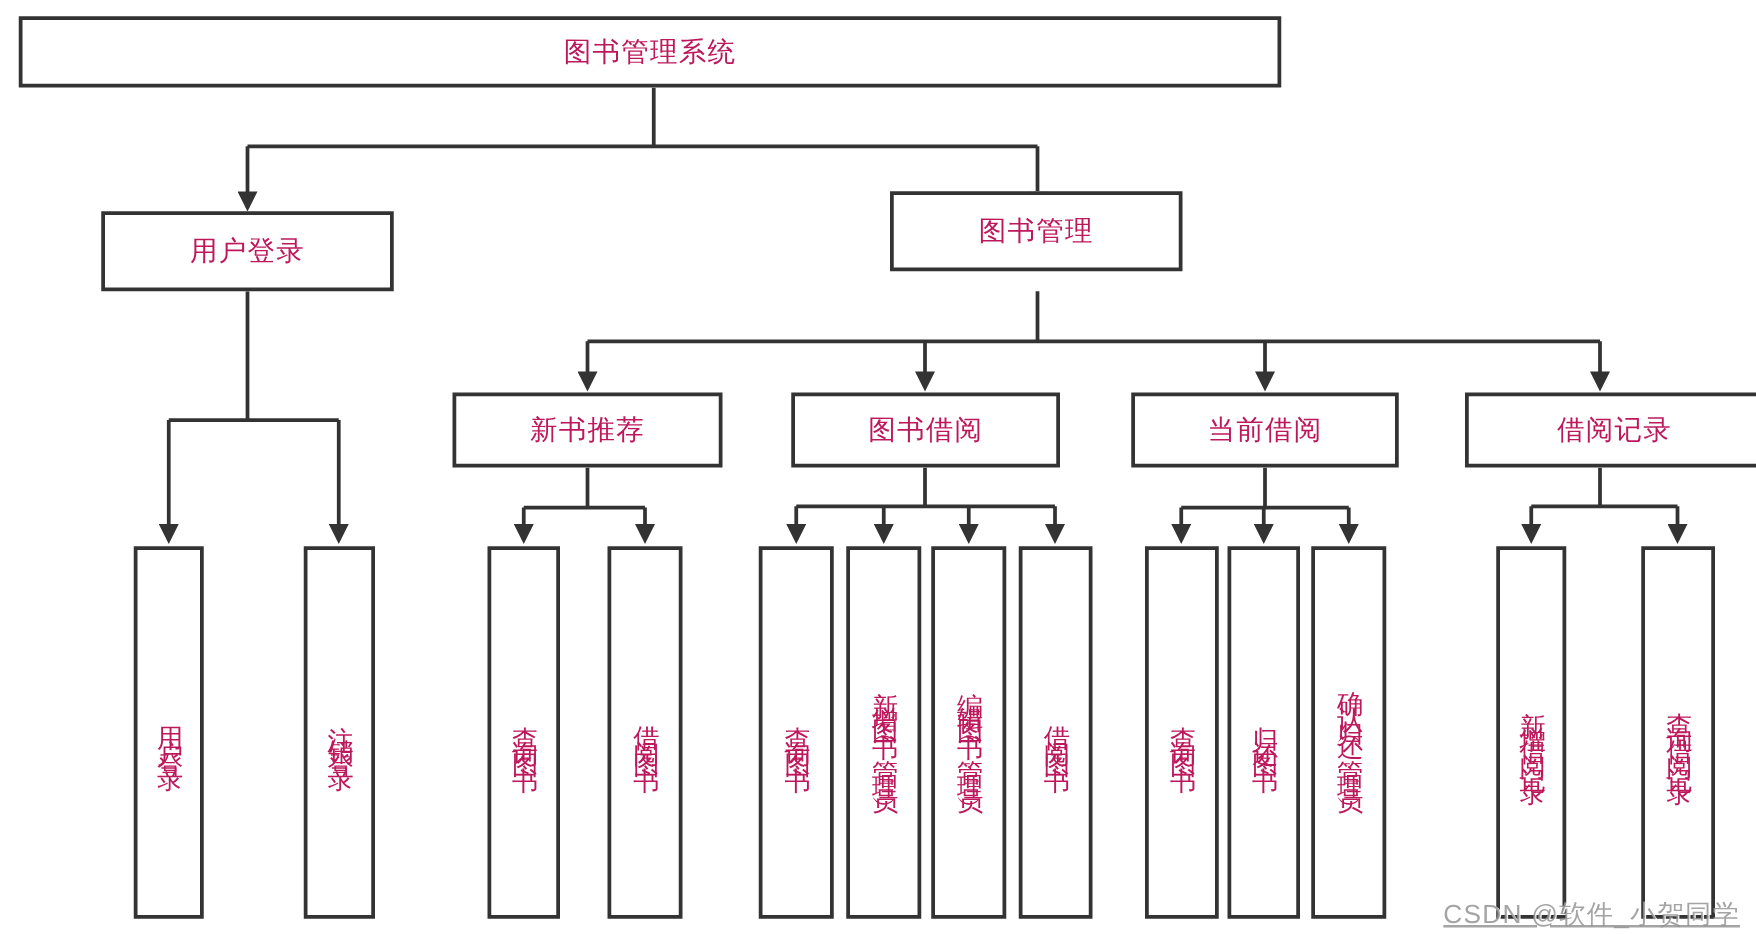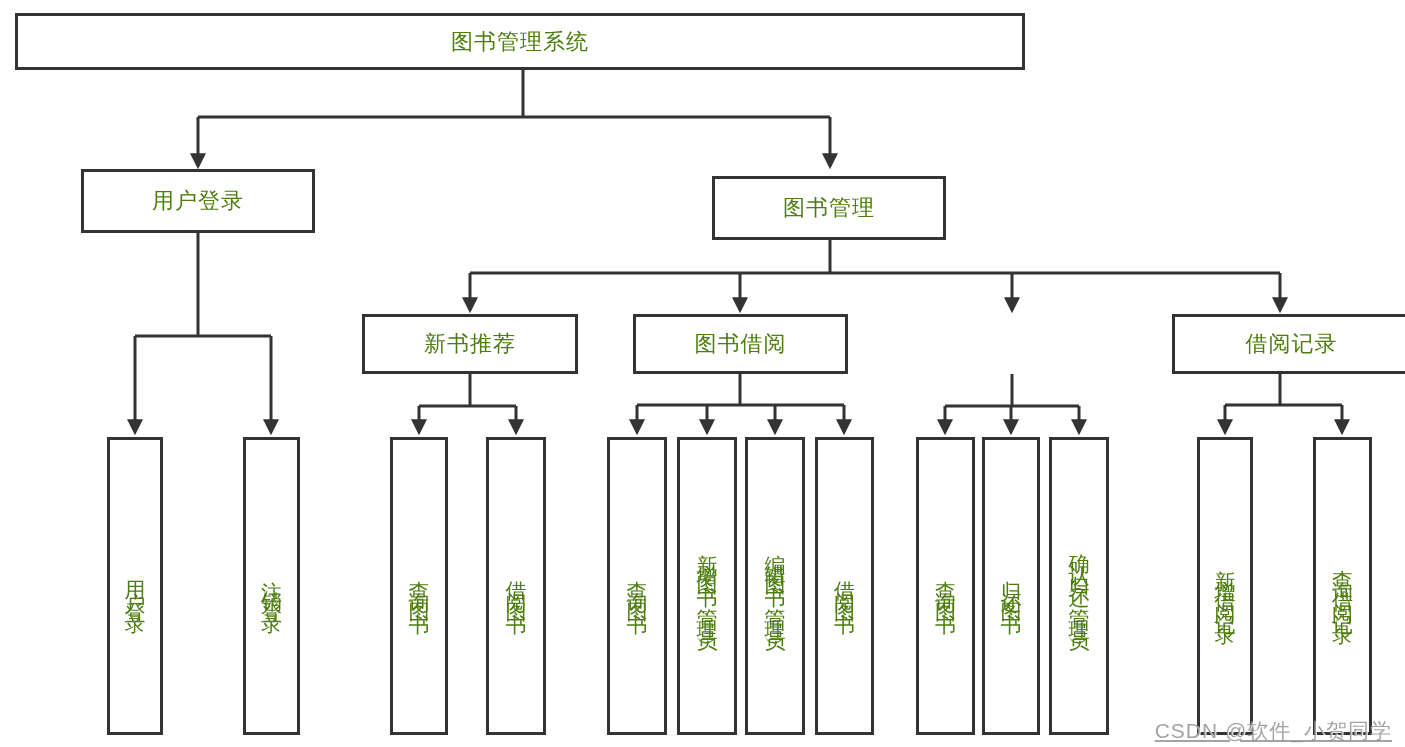--- a/index.html
+++ b/index.html
@@ -17,21 +17,21 @@
     width: 1405px; height: 747px;
   }
   .node {
     position: absolute;
     box-sizing: border-box;
     border: 3px solid #333333;
     background: #ffffff;
     display: flex;
     align-items: center;
     justify-content: center;
-    color: #4d7c0f;
+    color: #be185d;
     text-align: center;
   }
   .h-node {
     font-size: 22px;
     letter-spacing: 1px;
   }
   .leaf {
     writing-mode: vertical-rl;
     text-orientation: mixed;
     font-size: 21px;
@@ -102,24 +102,25 @@
       <path d="M1280,374 V405"></path>
       <path d="M1225,405 H1342"></path>
       <path d="M1225,405 V432" marker-end="url(#ah)"></path>
       <path d="M1342,405 V432" marker-end="url(#ah)"></path>
     </g>
   </svg>
 
   <div class="node h-node" style="left:15px;top:13px;width:1010px;height:57px">图书管理系统</div>
 
   <div class="node h-node" style="left:81px;top:169px;width:234px;height:64px">用户登录</div>
-  <div class="node h-node" style="left:712px;top:176px;width:234px;height:64px">图书管理</div>
+  <div class="node h-node" style="left:712px;top:153px;width:234px;height:64px">图书管理</div>
 
   <div class="node h-node" style="left:362px;top:314px;width:216px;height:60px">新书推荐</div>
   <div class="node h-node" style="left:633px;top:314px;width:215px;height:60px">图书借阅</div>
+  <div class="node h-node" style="left:905px;top:314px;width:214px;height:60px">当前借阅</div>
   <div class="node h-node" style="left:1172px;top:314px;width:239px;height:60px">借阅记录</div>
 
   <div class="node leaf" style="left:107px;top:437px;width:56px;height:298px">用户登录</div>
   <div class="node leaf" style="left:243px;top:437px;width:57px;height:298px">注销登录</div>
 
   <div class="node leaf" style="left:390px;top:437px;width:58px;height:298px">查询图书</div>
   <div class="node leaf" style="left:486px;top:437px;width:60px;height:298px">借阅图书</div>
 
   <div class="node leaf" style="left:607px;top:437px;width:60px;height:298px">查询图书</div>
   <div class="node leaf" style="left:677px;top:437px;width:60px;height:298px">新增图书（管理员）</div>

